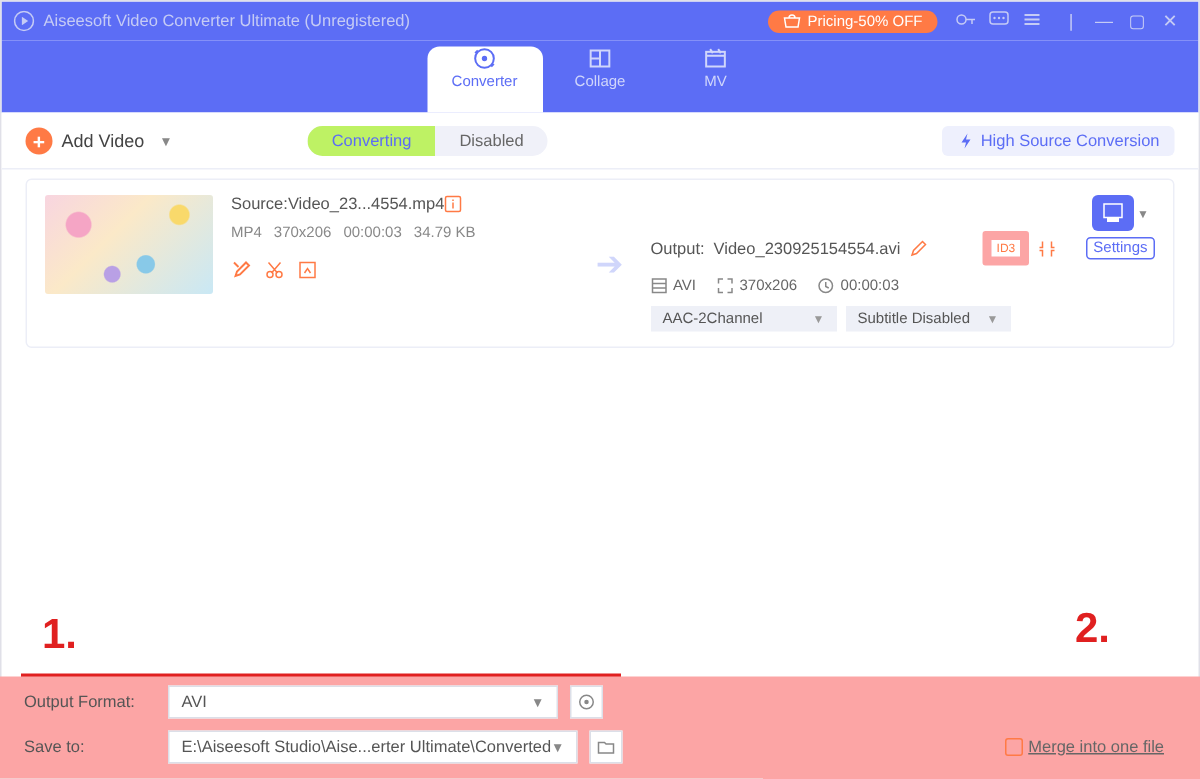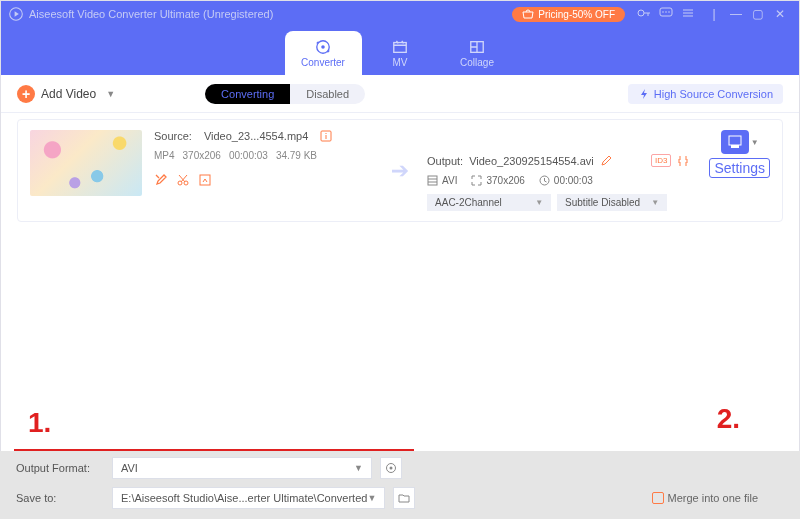--- a/index.html
+++ b/index.html
@@ -5,65 +5,65 @@
 * { margin: 0; padding: 0; box-sizing: border-box; font-family: -apple-system, BlinkMacSystemFont, "Segoe UI", Arial, sans-serif; }
 body { width: 800px; height: 519px; background: #fff; overflow: hidden; border: 1px solid #e0e0e8; }
 
 .titlebar { height: 26px; background: #5c6df5; display: flex; align-items: center; padding: 0 8px; color: #c5cbf5; font-size: 11px; }
 .titlebar .logo { width: 14px; height: 14px; margin-right: 6px; }
 .titlebar .spacer { flex: 1; }
 .titlebar .pricing { background: #ff7a45; color: #fff; padding: 2px 10px; border-radius: 10px; font-size: 10px; display: flex; align-items: center; margin-right: 8px; }
 .titlebar .ctl { width: 22px; text-align: center; color: #c5cbf5; font-size: 12px; cursor: pointer; }
 
 .tabbar { height: 48px; background: #5c6df5; display: flex; align-items: flex-end; justify-content: center; gap: 0; }
-.tab { width: 77px; height: 44px; display: flex; flex-direction: column; align-items: center; justify-content: center; gap: 2px; color: #d0d6fb; font-size: 10px; cursor: pointer; }
+.tab { width: 77px; height: 44px; display: flex; flex-direction: column; align-items: center; justify-content: flex-start; gap: 2px; color: #d0d6fb; font-size: 10px; cursor: pointer; }
 .tab.active { background: #fff; color: #5c6df5; border-radius: 8px 8px 0 0; }
 .tab svg { width: 18px; height: 16px; }
 
 .toolbar { height: 38px; background: #fff; display: flex; align-items: center; padding: 0 16px; border-bottom: 1px solid #eceef7; }
 .add-btn { display: flex; align-items: center; gap: 6px; color: #444; font-size: 12px; cursor: pointer; }
 .add-btn .plus { width: 18px; height: 18px; background: #ff7a45; border-radius: 50%; color: #fff; display: flex; align-items: center; justify-content: center; font-size: 14px; font-weight: bold; }
 .add-btn .caret { color: #888; font-size: 9px; margin-left: 4px; }
 .toolbar .spacer { flex: 1; }
 .segmented { display: flex; background: #f0f1f9; border-radius: 12px; overflow: hidden; font-size: 11px; margin-right: auto; margin-left: 90px; }
 .segmented span { padding: 4px 16px; cursor: pointer; color: #666; }
-.segmented span.active { background: #000000; color: #5c6df5; }
+.segmented span.active { background: #bef264; color: #5c6df5; }
 .highspeed { display: flex; align-items: center; gap: 4px; color: #5c6df5; font-size: 11px; background: #eef0fd; padding: 4px 10px; border-radius: 4px; cursor: pointer; }
 
 .filerow { margin: 6px 16px; border: 1px solid #eceef7; border-radius: 4px; padding: 10px 12px; display: flex; align-items: flex-start; gap: 12px; font-size: 11px; color: #555; }
 .thumb { width: 112px; height: 66px; background: linear-gradient(135deg,#f8d5e0 0%,#fbe9c8 40%,#c9e8f5 100%); border-radius: 2px; flex-shrink: 0; position: relative; overflow: hidden; }
 .thumb::after { content:""; position:absolute; inset:0; background: radial-gradient(circle at 20% 30%,#f5a5c5 0 8%,transparent 9%),radial-gradient(circle at 60% 70%,#88c9e8 0 7%,transparent 8%),radial-gradient(circle at 80% 20%,#f9d96b 0 6%,transparent 7%),radial-gradient(circle at 40% 80%,#b9a0e5 0 6%,transparent 7%);}
 .srcblock { flex: 1; display: flex; flex-direction: column; gap: 8px; }
-.srcline { display: flex; align-items: center; gap: 12px; }
+.srcline { display: flex; align-items: center; gap: 0; }
 .meta { color: #888; font-size: 10px; display: flex; gap: 8px; }
 .tools { display: flex; gap: 8px; margin-top: 4px; }
 .tools svg { width: 14px; height: 14px; cursor: pointer; }
 .arrow { align-self: center; color: #d0d6fb; font-size: 22px; margin: 0 6px; }
 .outblock { flex: 1.2; display: flex; flex-direction: column; gap: 8px; }
 .outline1 { display: flex; align-items: center; gap: 6px; margin-top: 24px; }
-.badge { border: 1px solid #fca5a5; color: #ff7a45; font-size: 8px; padding: 1px 3px; border-radius: 2px; }
+.badge { border: 6px solid #fca5a5; color: #ff7a45; font-size: 8px; padding: 1px 3px; border-radius: 2px; }
 .outline2 { display: flex; gap: 14px; font-size: 10px; color: #666; align-items: center; }
 .outline2 .grp { display: flex; align-items: center; gap: 4px; }
 .selectrow { display: flex; gap: 6px; }
 .sel { background: #eef0f7; padding: 3px 8px; font-size: 10px; color: #555; display: flex; align-items: center; justify-content: space-between; cursor: pointer; }
 .sel .caret { color: #999; font-size: 8px; }
 .settings-col { display: flex; flex-direction: column; align-items: center; gap: 4px; margin-left: 8px; }
 .settings-ico { width: 28px; height: 24px; background: #5c6df5; border-radius: 4px; display: flex; align-items: center; justify-content: center; cursor: pointer; }
-.settings-lbl { font-size: 14px; color: #5c6df5; border: 1px solid #5c6df5; padding: 1px 4px; border-radius: 3px; cursor: pointer; }
+.settings-lbl { font-size: 10px; color: #5c6df5; border: 1px solid #5c6df5; padding: 1px 4px; border-radius: 3px; cursor: pointer; }
 
 .annot { position: absolute; font-size: 28px; color: #e02020; font-weight: bold; font-family: Arial; }
 .redbox { position: absolute; border: 3px solid #e02020; }
 
-.bottom { position: absolute; bottom: 0; left: 0; right: 0; background: #e5e5e5; }
+.bottom { position: absolute; bottom: 0; left: 0; right: 0; background: #fca5a5; }
 .brow { display: flex; align-items: center; padding: 6px 16px; font-size: 11px; color: #555; gap: 8px; }
 .brow .lbl { width: 88px; }
 .brow .field { flex: 0 0 260px; background: #fff; border: 1px solid #dcdfe8; padding: 4px 8px; display: flex; align-items: center; justify-content: space-between; cursor: pointer; }
 .brow .field .caret { color: #888; font-size: 9px; }
 .brow .iconbtn { width: 22px; height: 22px; border: 1px solid #dcdfe8; display: flex; align-items: center; justify-content: center; cursor: pointer; background: #fff; }
-.mergechk { display: flex; align-items: flex-start; gap: 4px; font-size: 11px; color: #666; margin-right: 26px; }
+.mergechk { display: flex; align-items: flex-start; gap: 4px; font-size: 11px; color: #666; margin-right: 8px; text-decoration: underline; }
 .mergechk .box { width: 12px; height: 12px; border: 1.5px solid #ff7a45; border-radius: 2px; }
 .convert-btn { background: #5c6df5; color: #fff; padding: 10px 30px; border-radius: 4px; font-size: 13px; cursor: pointer; }
 </style>
 </head>
 <body>
 
 <div class="titlebar">
   <svg class="logo" viewBox="0 0 20 20">
       <circle cx="10" cy="10" r="9" fill="none" stroke="#c5cbf5" stroke-width="1.5"></circle>
       <polygon points="8,6 8,14 14,10" fill="#c5cbf5"></polygon>
@@ -99,31 +99,31 @@
   <div class="tab active">
     <svg viewBox="0 0 20 18">
         <circle cx="10" cy="9" r="7" fill="none" stroke="#5c6df5" stroke-width="1.5"></circle>
         <circle cx="10" cy="9" r="2" fill="#5c6df5"></circle>
         <path d="M5 3l-2 2M15 15l2-2" stroke="#5c6df5" stroke-width="1.5"></path>
       </svg>
     <span>Converter</span>
   </div>
   <div class="tab">
     <svg viewBox="0 0 20 18">
+        <rect x="3" y="3" width="14" height="12" fill="none" stroke="#d0d6fb" stroke-width="1.5"></rect>
+        <path d="M10 3v12M3 9h7" stroke="#d0d6fb" stroke-width="1.5"></path>
+      </svg>
+    <span>Collage</span>
+  </div>
+  <div class="tab">
+    <svg viewBox="0 0 20 18">
         <rect x="3" y="4" width="14" height="11" fill="none" stroke="#d0d6fb" stroke-width="1.5"></rect>
         <path d="M3 7h14M6 2l2 3M12 2l2 3" stroke="#d0d6fb" stroke-width="1.5"></path>
       </svg>
     <span>MV</span>
-  </div>
-  <div class="tab">
-    <svg viewBox="0 0 20 18">
-        <rect x="3" y="3" width="14" height="12" fill="none" stroke="#d0d6fb" stroke-width="1.5"></rect>
-        <path d="M10 3v12M3 9h7" stroke="#d0d6fb" stroke-width="1.5"></path>
-      </svg>
-    <span>Collage</span>
   </div>
 </div>
 
 <div class="toolbar">
   <div class="add-btn">
     <span class="plus">+</span>
     <span>Add Video</span>
     <span class="caret">▼</span>
   </div>
   <div class="segmented">

